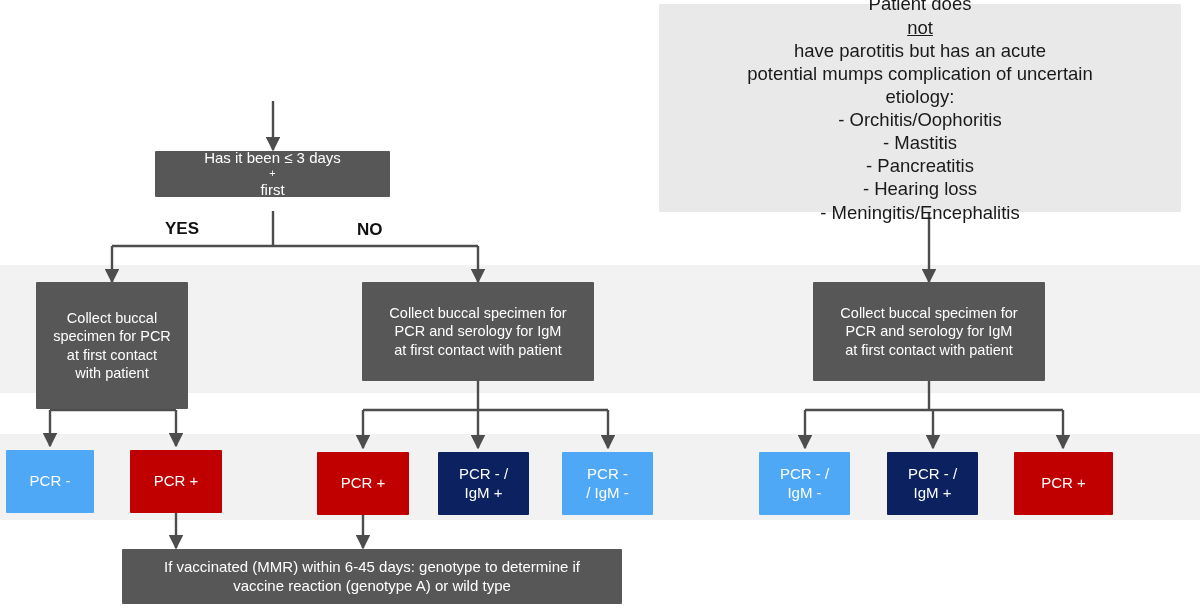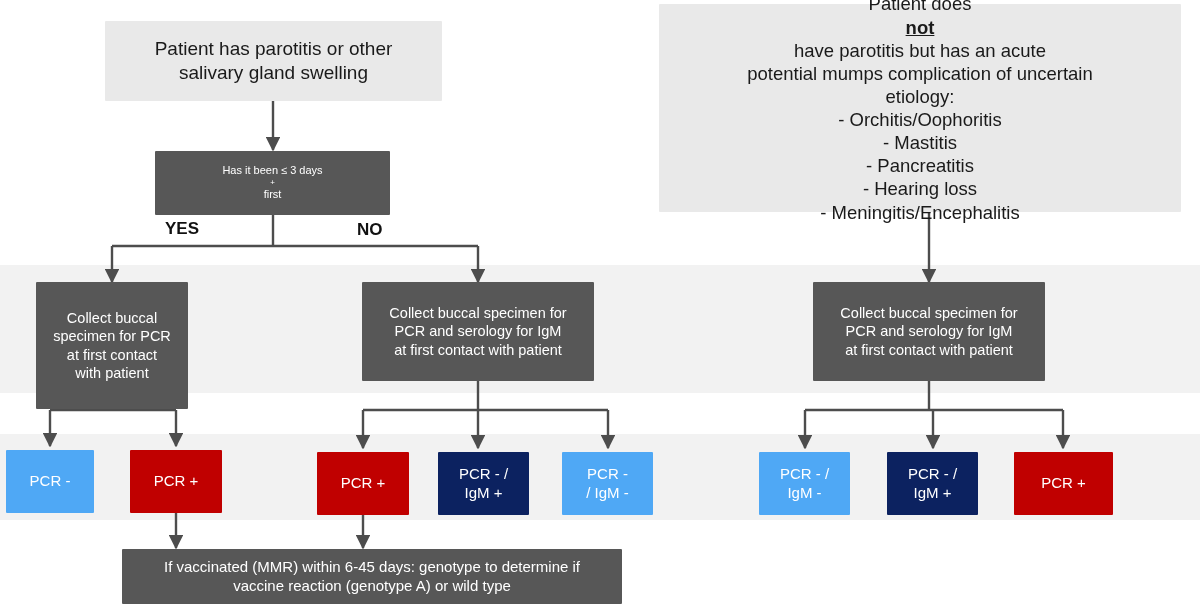--- a/index.html
+++ b/index.html
@@ -69,21 +69,21 @@
   }
 
   svg.edges {
     position: absolute;
     left: 0;
     top: 0;
     width: 1200px;
     height: 610px;
     pointer-events: none;
   }
-  .u { text-decoration: underline; font-weight: bold; }
+  .u { text-decoration: underline; font-weight: normal; }
   .sup { vertical-align: super; font-size: 0.72em; }
 </style>
 </head>
 <body>
 
 <div id="canvas">
 
   <div class="band band-upper"></div>
   <div class="band band-lower"></div>
 
@@ -119,45 +119,39 @@
       <path d="M 805 410 L 1063 410"></path>
       <path d="M 805 410 L 805 448" marker-end="url(#ah)"></path>
       <path d="M 933 410 L 933 448" marker-end="url(#ah)"></path>
       <path d="M 1063 410 L 1063 448" marker-end="url(#ah)"></path>
 
       <path d="M 176 513 L 176 548" marker-end="url(#ah)"></path>
       <path d="M 363 513 L 363 548" marker-end="url(#ah)"></path>
     </g>
   </svg>
 
-  <div class="node node-grey" style="left:105px; top:21px; width:337px; height:80px; font-size:19px;">
-    <span>
-      <span>Patient has parotitis or other</span>
-      <span>salivary gland swelling</span>
-    </span>
-  </div>
 
   <div class="node node-grey" style="left:659px; top:4px; width:522px; height:208px; font-size:18.5px; padding:6px 10px;">
     <span>
       <span>
           <span>Patient does </span>
           <span class="u">not</span>
           <span> have parotitis but has an acute</span>
         </span>
       <span>potential mumps complication of uncertain</span>
       <span>etiology:</span>
       <span>-   Orchitis/Oophoritis</span>
       <span>-   Mastitis</span>
       <span>-   Pancreatitis</span>
       <span>-   Hearing loss</span>
       <span>-   Meningitis/Encephalitis</span>
     </span>
   </div>
 
-  <div class="node node-dark" style="left:155px; top:151px; width:235px; height:64px; font-size:11px;">
+  <div class="node node-dark" style="left:155px; top:151px; width:235px; height:46px; font-size:15px;">
     <span>
       <span>
           <span>Has it been ≤ 3 days</span>
           <span class="sup">+</span>
           <span> first</span>
         </span>
     </span>
   </div>
 
   <div class="label" style="left:165px; top:219px;">YES</div>

